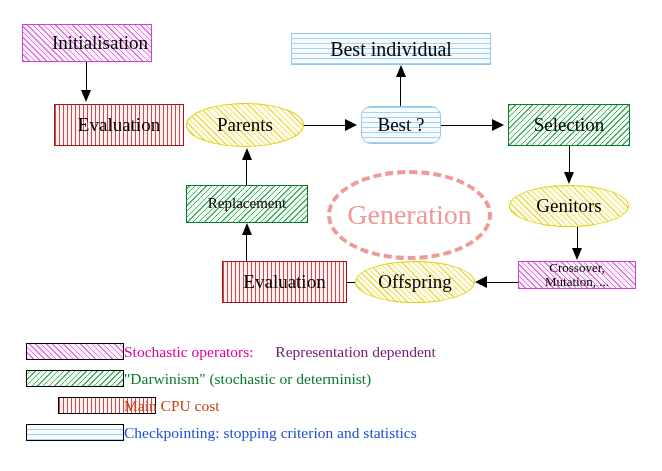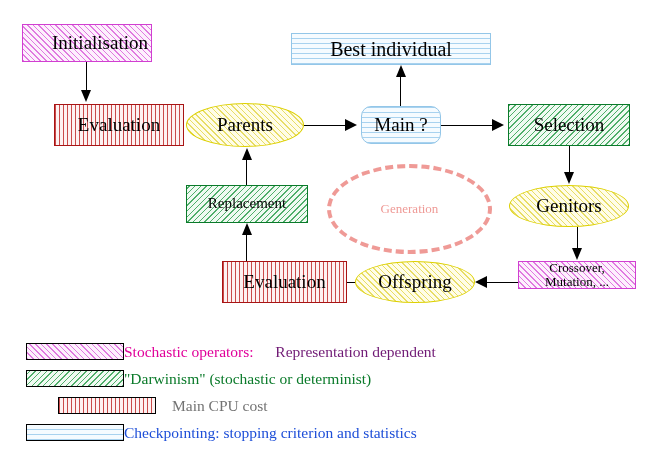--- a/index.html
+++ b/index.html
@@ -157,21 +157,21 @@
   .legend-text {
     position: absolute;
     left: 124px;
     white-space: nowrap;
     font-size: 15.5px;
     font-family: "Liberation Serif", "DejaVu Serif", serif;
   }
   .lg-magenta { color: #e0009a; }
   .lg-gold    { color: #701a75; }
   .lg-green   { color: #0a7a2a; }
-  .lg-red     { color: #737373; margin-left: 48px; }
+  .lg-red     { color: #c2410c; }
   .lg-blue    { color: #1d4ed8; }
 </style>
 </head>
 <body>
 
 <div id="canvas">
 
   <div class="node rect fill-magenta" style="left:22px; top:24px; width:130px; height:38px; font-size:19px;padding-left:26px;">
     <span class="lbl">Initialisation</span>
   </div>
@@ -182,21 +182,21 @@
 
   <div class="node ellipse fill-yellow" style="left:186px; top:103px; width:118px; height:44px; font-size:19px;">
     <span class="lbl">Parents</span>
   </div>
 
   <div class="node rect fill-blue" style="left:291px; top:33px; width:200px; height:32px; font-size:20px;">
     <span class="lbl">Best individual</span>
   </div>
 
   <div class="node rect rrect fill-blue" style="left:361px; top:106px; width:80px; height:38px; font-size:19px;">
-    <span class="lbl">Main ?</span>
+    <span class="lbl">Best ?</span>
   </div>
 
   <div class="node rect fill-green" style="left:508px; top:104px; width:122px; height:42px; font-size:19px;">
     <span class="lbl">Selection</span>
   </div>
 
   <div class="node ellipse fill-yellow" style="left:509px; top:185px; width:120px; height:42px; font-size:19px;">
     <span class="lbl">Genitors</span>
   </div>
 
@@ -210,21 +210,21 @@
   </div>
 
   <div class="node rect fill-red" style="left:190px; top:261px; width:125px; height:42px; font-size:19px;">
     <span class="lbl">Evaluation</span>
   </div>
 
   <div class="node rect fill-green" style="left:186px; top:185px; width:122px; height:38px; font-size:15px;">
     <span class="lbl">Replacement</span>
   </div>
 
-  <div class="gen-ellipse" style="left:327px; top:164px; width:165px; height:90px; font-size:13px;justify-content:center;">
+  <div class="gen-ellipse" style="left:327px; top:170px; width:165px; height:90px; font-size:28px;justify-content:center;">
     <span class="lbl">Generation</span>
   </div>
 
   <div class="line v" style="left:86px; top:62px; height:30px;"></div>
   <div class="arrow down" style="left:81px; top:90px;"></div>
 
   <div class="line h" style="left:152px; top:125px; width:24px;"></div>
   <div class="arrow right" style="left:172px; top:119px;"></div>
 
   <div class="line h" style="left:304px; top:125px; width:44px;"></div>

